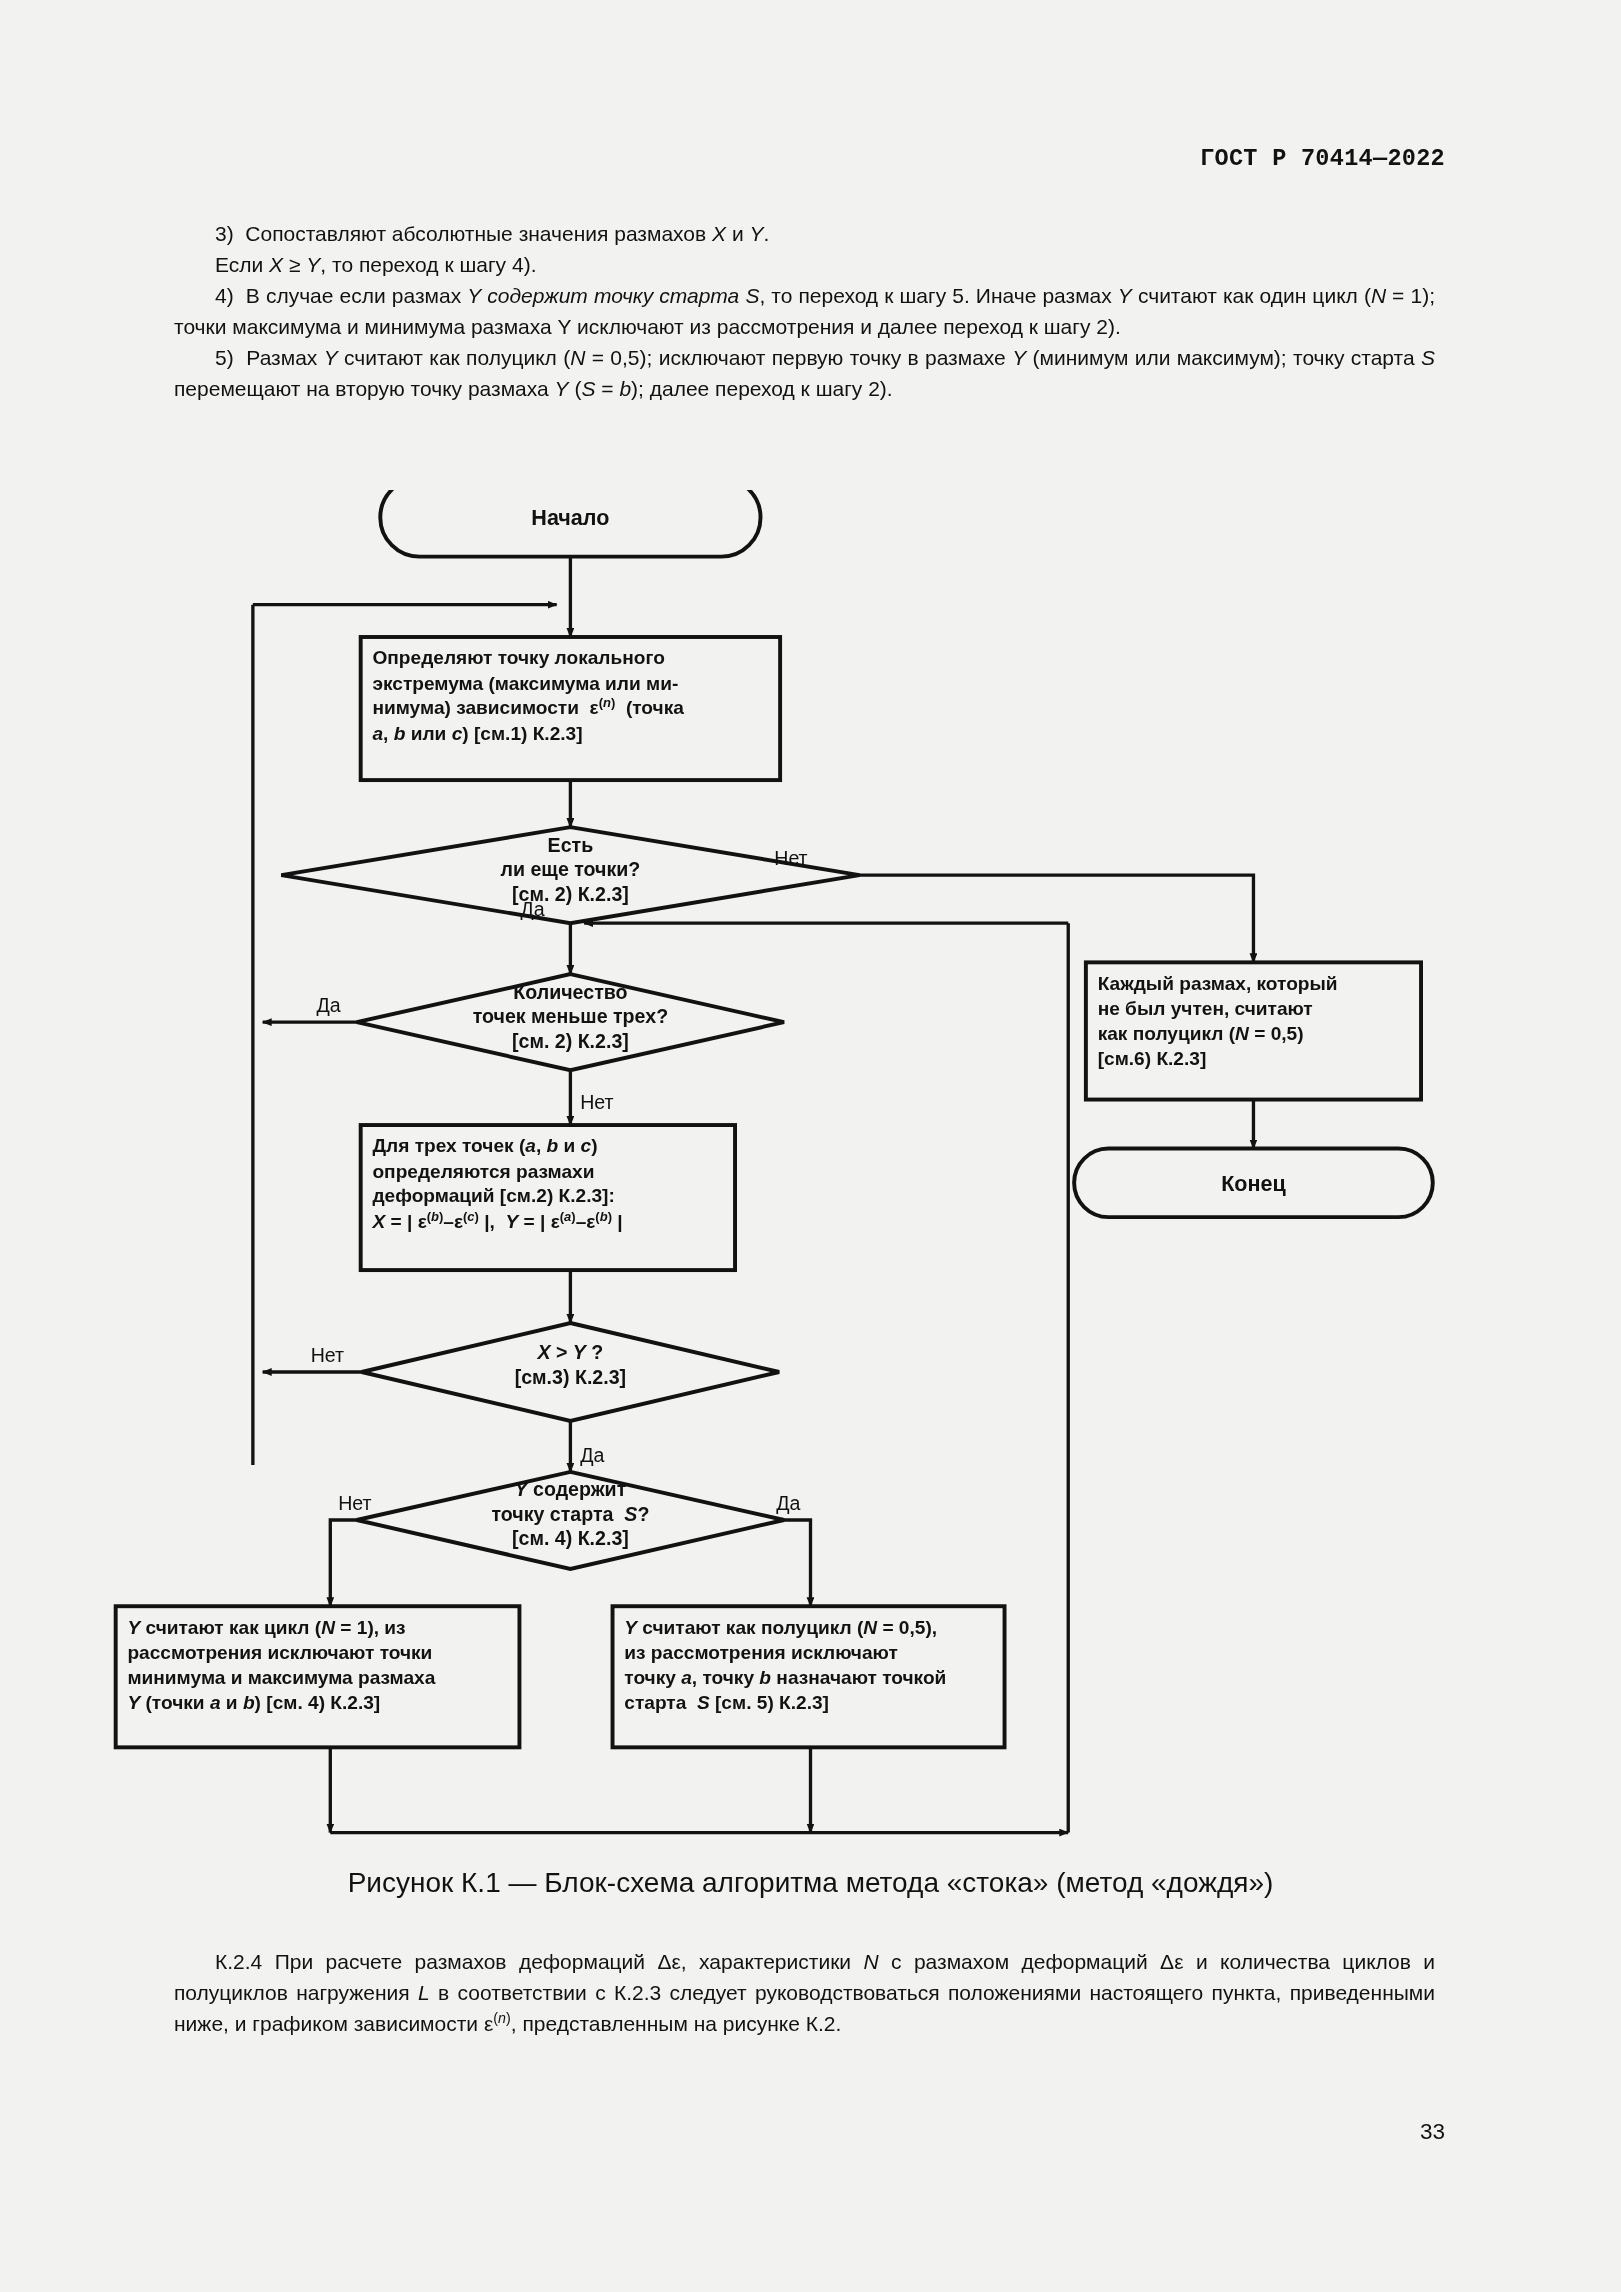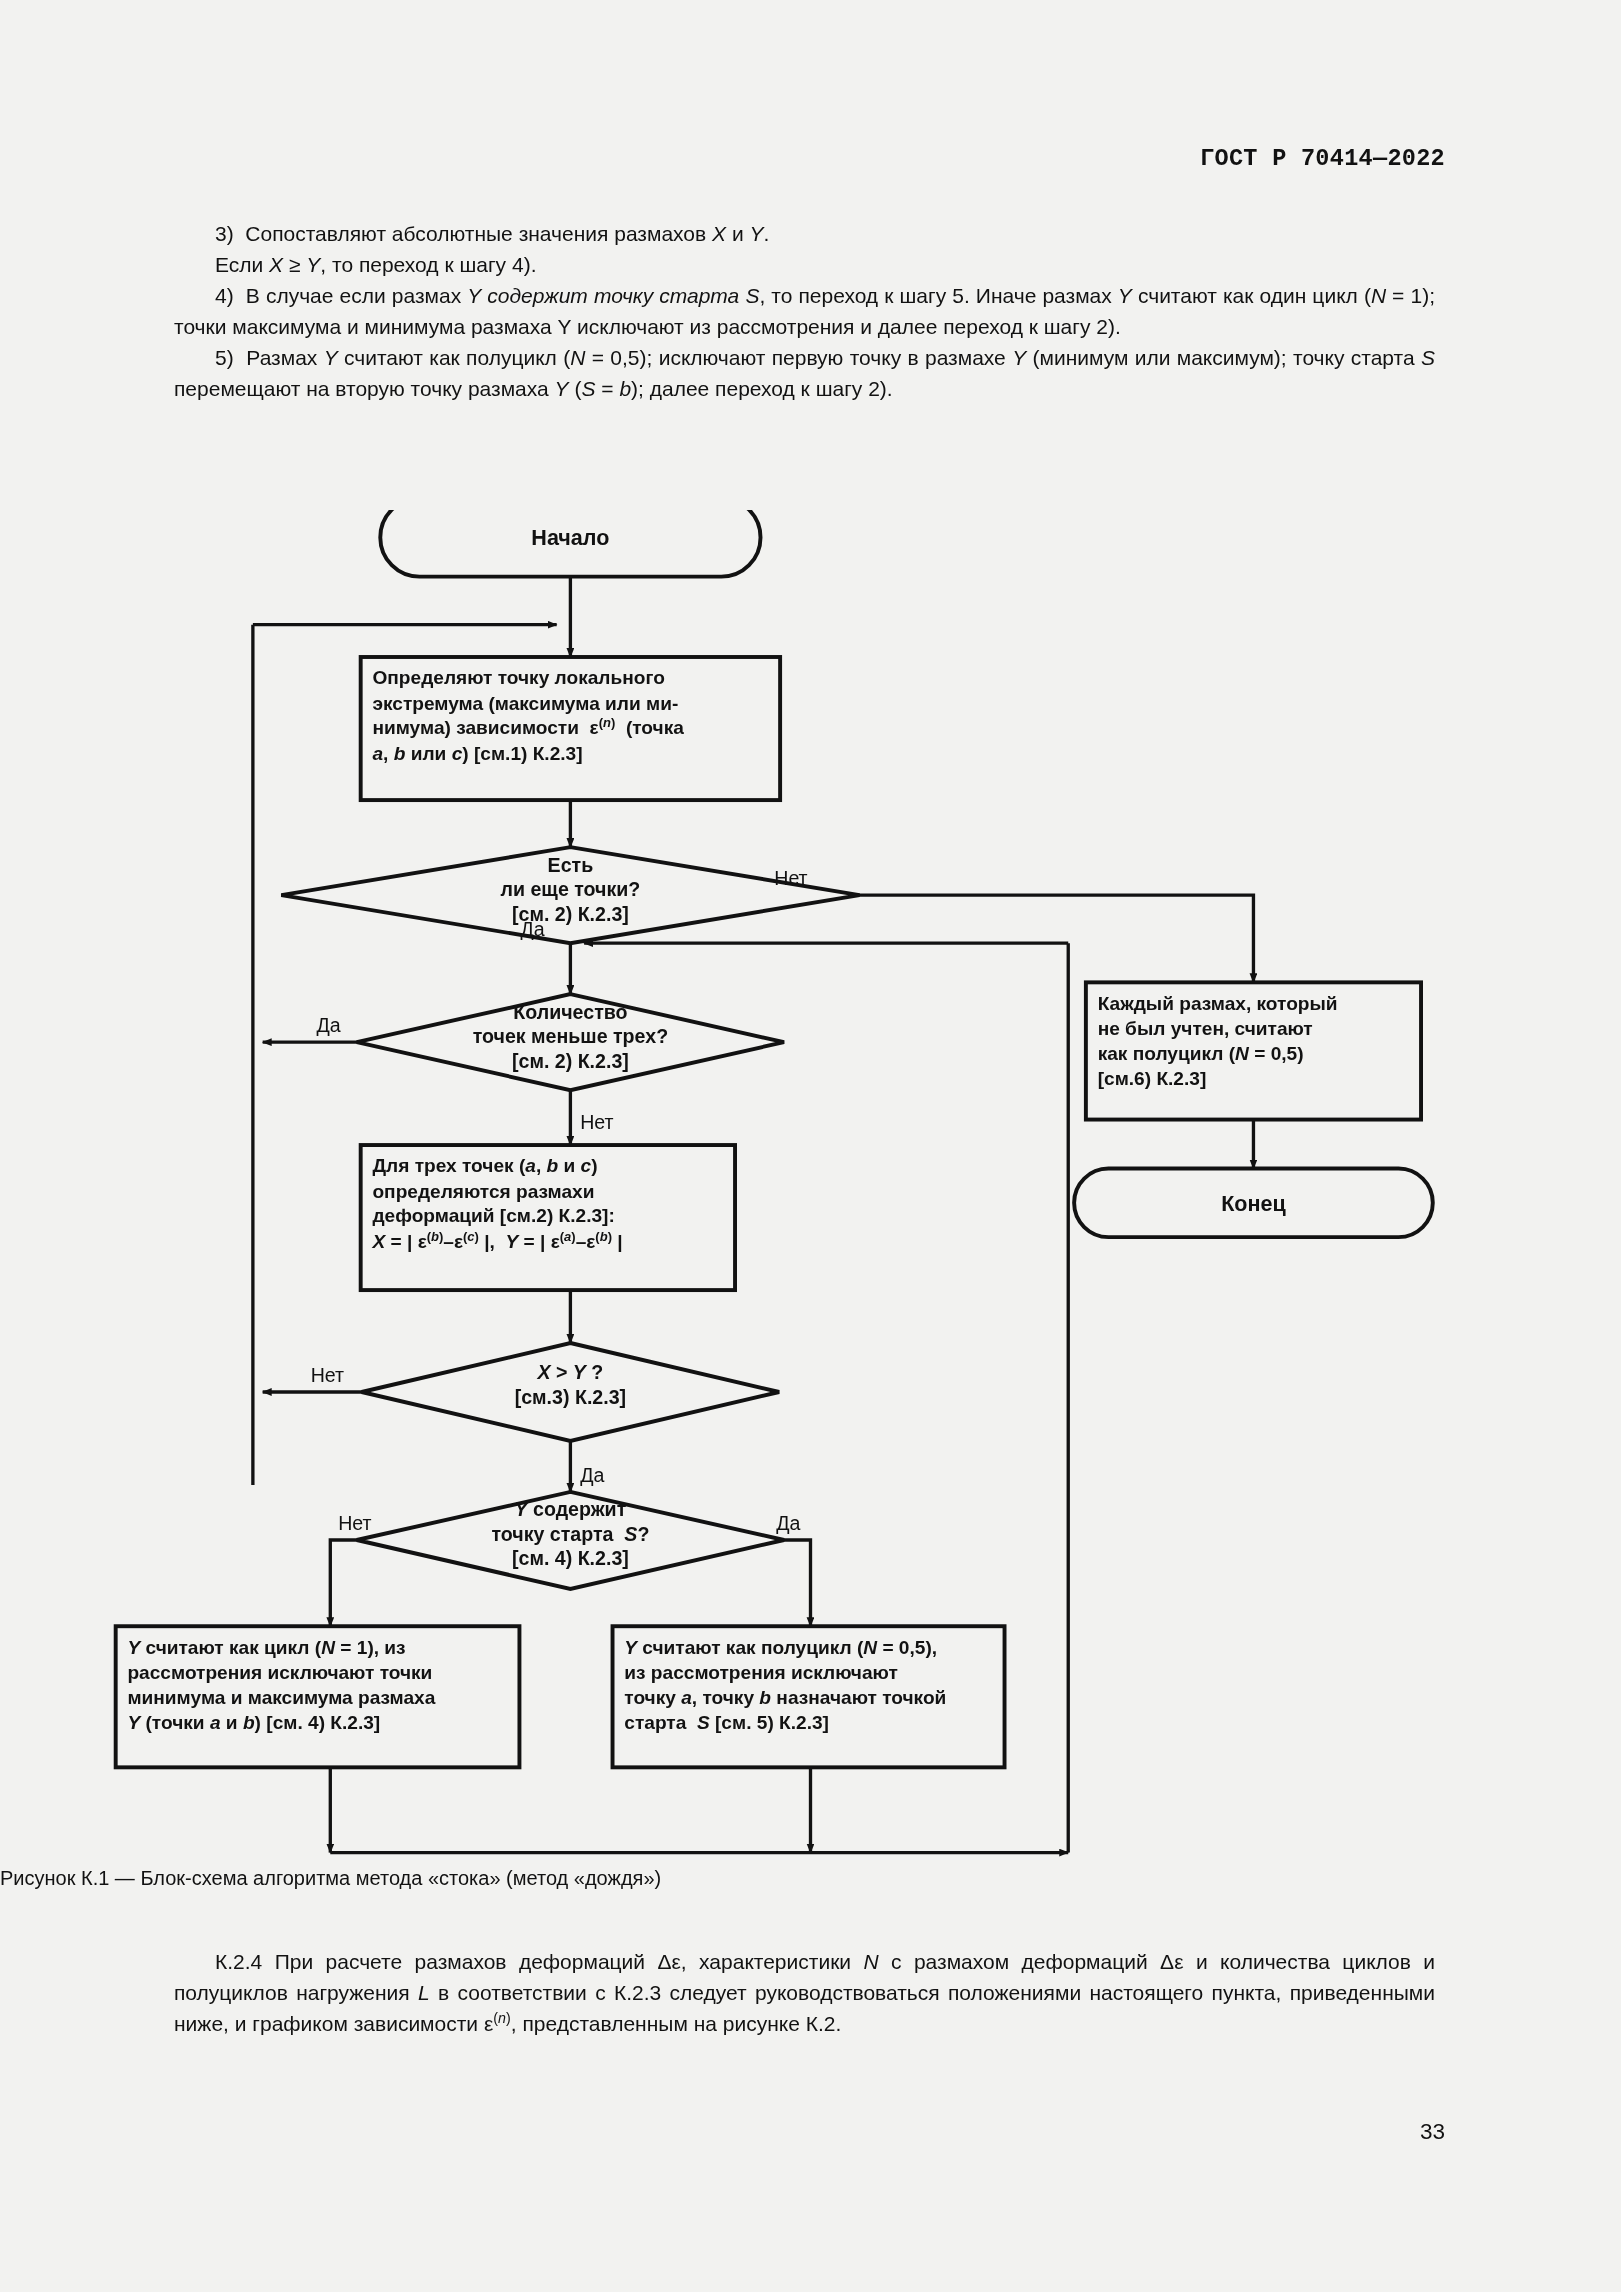--- a/index.html
+++ b/index.html
@@ -28,42 +28,42 @@
     font-size:21px;line-height:31px;
     text-align:justify;
   }
   #intro{top:218px;}
   .p-ind{text-indent:41px;}
   i,em{font-style:italic;}
   .it{font-style:italic;}
   sup{font-size:.68em;vertical-align:super;line-height:0;}
 
   
-  #chart{position:absolute;left:0;top:510px;width:1519px;height:1372px;}
+  #chart{position:absolute;left:0;top:490px;width:1519px;height:1372px;}
   #chart svg{display:block;}
   .yn{font-family:"Liberation Sans", sans-serif;font-size:20px;font-weight:normal;}
   .term-label{font-family:"Liberation Sans", sans-serif;font-size:22px;font-weight:bold;}
 
   
   .boxtext{
     font-family:"Liberation Sans", sans-serif;
     font-size:19.5px;line-height:25.5px;font-weight:bold;
     color:#121212;
     padding:7px 10px 0 12px;
     box-sizing:border-box;
   }
   .diatext{
     font-family:"Liberation Sans", sans-serif;
     font-size:20px;line-height:25px;font-weight:bold;
     color:#121212;text-align:center;
   }
 
   .caption{
     position:absolute;left:0;width:1621px;top:1867px;
-    text-align:left;font-size:20px;
+    text-align:center;font-size:28px;
   }
   #outro{top:1946px;}
   .pagenum{
     position:absolute;right:176px;top:2099px;
     font-size:22.5px;
     margin-top:20px;
   }
 </style>
 </head>
 <body>

